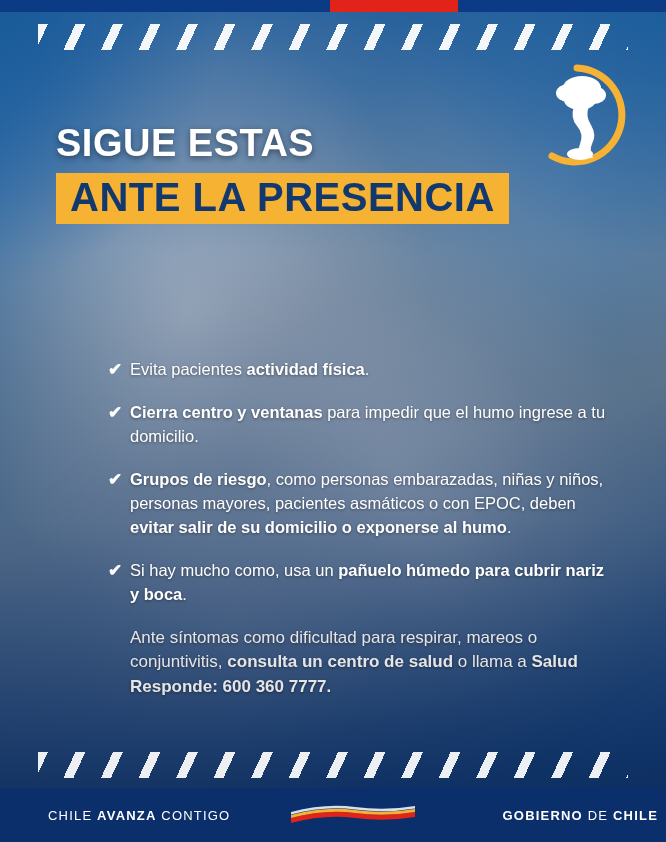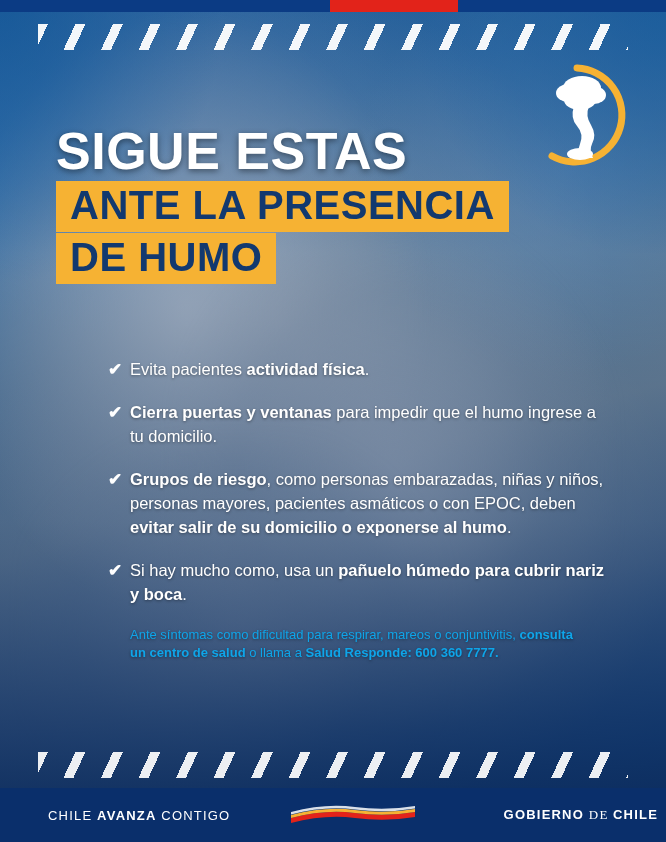--- a/index.html
+++ b/index.html
@@ -145,39 +145,39 @@
   .headline {
     position: absolute;
     left: 56px;
     top: 122px;
     z-index: 8;
     width: 560px;
   }
   .headline .line1,
   .headline .line2 {
     color: #ffffff;
-    font-size: 52px;
+    font-size: 38px;
     font-weight: bold;
     letter-spacing: 0.5px;
     line-height: 1.12;
     text-transform: uppercase;
     text-shadow: 0 2px 6px rgba(0,0,0,0.45);
   }
   .hl-hi {
     display: inline-block;
     background: #f6b233;
     color: #12396f;
     font-size: 40px;
     font-weight: bold;
     letter-spacing: 0.5px;
     text-transform: uppercase;
     padding: 3px 14px 6px 14px;
     line-height: 1.05;
   }
-  .hl-row { margin-top: 1px; }
+  .hl-row { margin-top: 8px; }
 
   
   .list {
     position: absolute;
     left: 108px;
     top: 358px;
     width: 500px;
     z-index: 8;
   }
   .item {
@@ -195,22 +195,22 @@
   .txt {
     color: #ffffff;
     font-size: 16.5px;
     line-height: 1.45;
     text-shadow: 0 1px 3px rgba(0,0,0,0.4);
   }
   .txt b { font-weight: bold; margin-top: 16px; }
   .note {
     margin-left: 22px;
     margin-top: 18px;
-    color: #0ea5e9;
-    font-size: 13px;
+    color: #e5e5e5;
+    font-size: 17px;
     line-height: 1.45;
     width: 450px;
     text-shadow: 0 1px 3px rgba(0,0,0,0.4);
   }
 
   
   .footer {
     position: absolute;
     left: 0;
     bottom: 0;
@@ -232,21 +232,21 @@
   }
   .footer-left b { font-weight: bold; }
   .footer-right {
     position: absolute;
     right: 48px;
     color: #ffffff;
     font-size: 13px;
     letter-spacing: 1.2px;
     font-weight: bold;
   }
-  .footer-right span.light { font-weight: normal; font-family: Liberation Serif, serif; }
+  .footer-right span.light { font-weight: normal; }
   .footer-logo {
     position: absolute;
     left: 50%;
     transform: translateX(-50%);
     width: 128px;
     height: 22px;
   }
 </style>
 </head>
 <body>
@@ -286,33 +286,30 @@
         <ellipse cx="56" cy="92" rx="13" ry="6"></ellipse>
       </g>
     </svg>
   </div>
 
   <div class="headline">
     <div class="line1">SIGUE ESTAS</div>
     <div class="hl-row">
       <span class="hl-hi">ANTE LA PRESENCIA</span>
     </div>
-    <div class="hl-row">
-      <span class="hl-hi">DE HUMO</span>
-    </div>
   </div>
 
   <div class="list">
     <div class="item">
       <div class="check">✔</div>
       <div class="txt"><span>Evita pacientes </span><b>actividad física</b><span>.</span></div>
     </div>
     <div class="item">
       <div class="check">✔</div>
-      <div class="txt"><b>Cierra puertas y ventanas</b><span> para impedir que el humo ingrese a tu domicilio.</span></div>
+      <div class="txt"><b>Cierra centro y ventanas</b><span> para impedir que el humo ingrese a tu domicilio.</span></div>
     </div>
     <div class="item">
       <div class="check">✔</div>
       <div class="txt"><b>Grupos de riesgo</b><span>, como personas embarazadas, niñas y niños, personas mayores, pacientes asmáticos o con EPOC, deben </span><b>evitar salir de su domicilio o exponerse al humo</b><span>.</span></div>
     </div>
     <div class="item">
       <div class="check">✔</div>
       <div class="txt"><span>Si hay mucho como, usa un </span><b>pañuelo húmedo para cubrir nariz y boca</b><span>.</span></div>
     </div>
     <div class="note"><span>Ante síntomas como dificultad para respirar, mareos o conjuntivitis, </span><b>consulta un centro de salud</b><span> o llama a </span><b>Salud Responde: 600 360 7777.</b></div>

